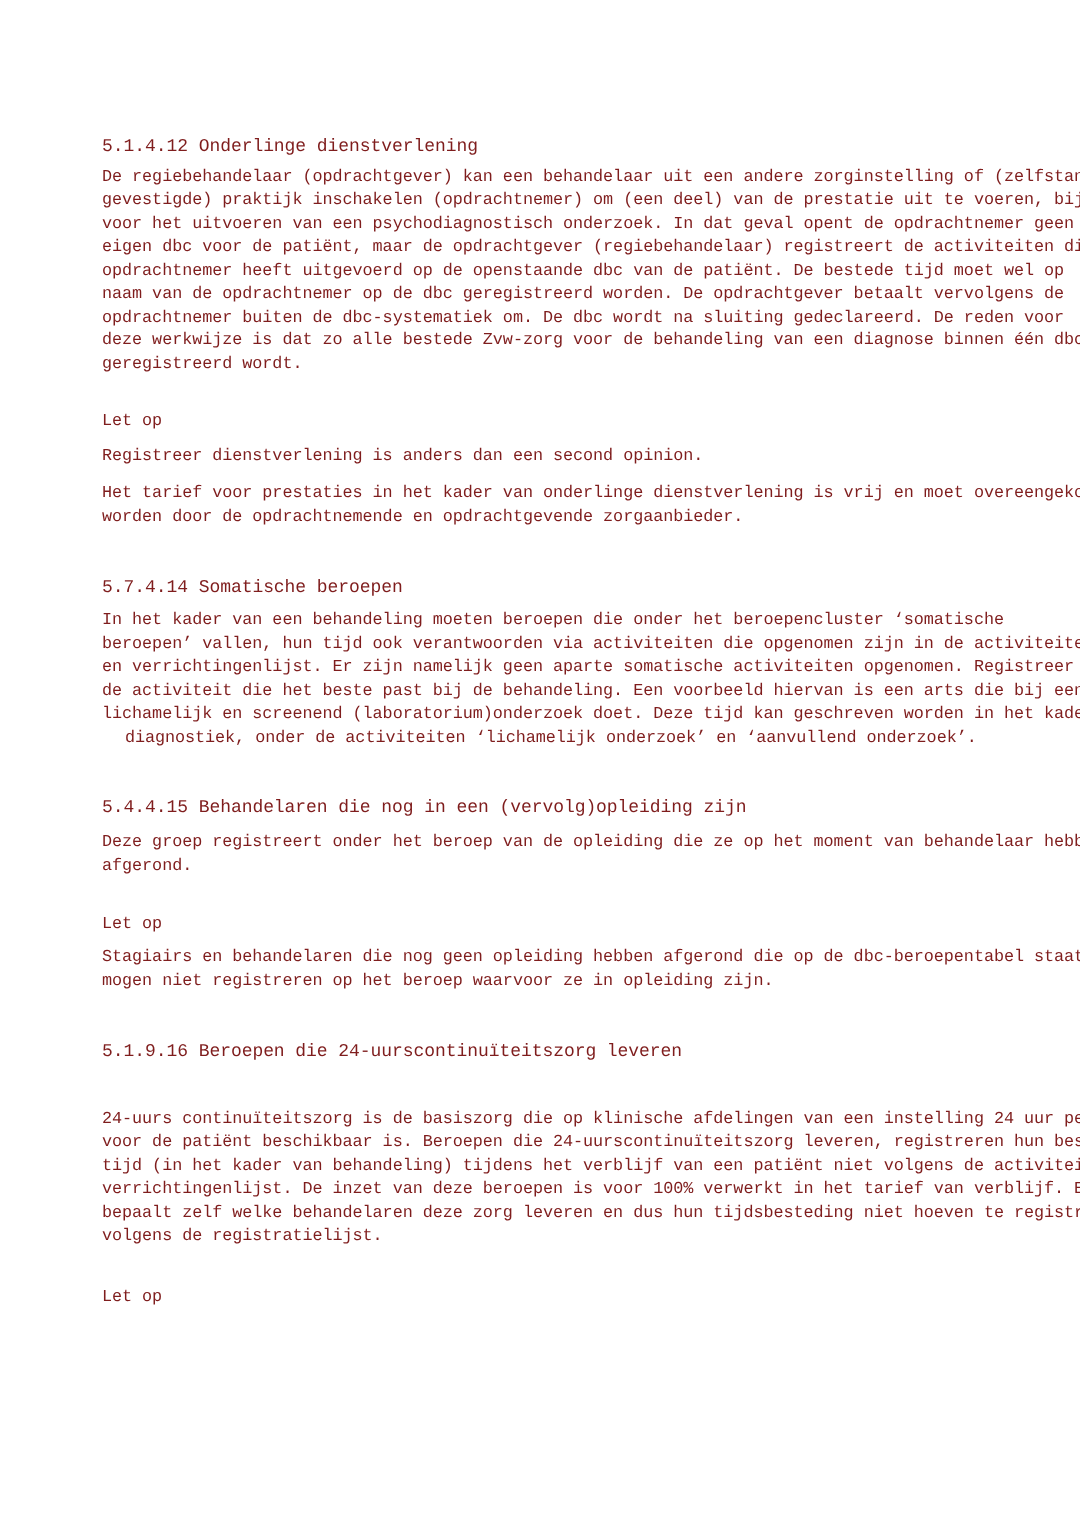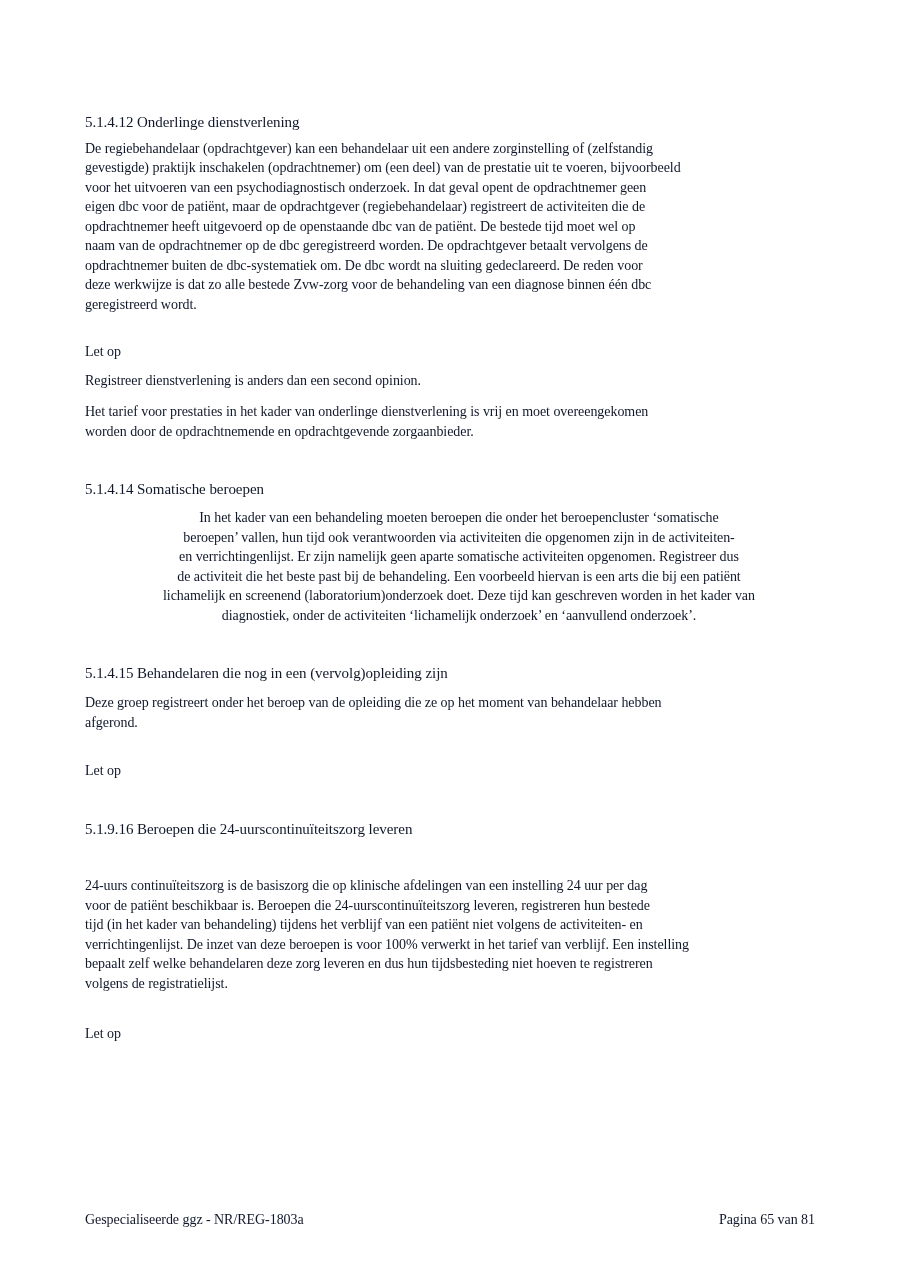--- a/index.html
+++ b/index.html
@@ -6,22 +6,22 @@
     margin: 0;
     padding: 0;
     background: #ffffff;
   }
   .page {
     position: relative;
     width: 900px;
     height: 1273px;
     background: #ffffff;
     overflow: hidden;
-    font-family: Liberation Serif, serif;
-    color: #0f172a;
+    font-family: Liberation Mono, monospace;
+    color: #7f1d1d;
   }
   .content {
     position: absolute;
     left: 85px;
     top: 113px;
     width: 748px;
   }
   .block {
     font-size: 14px;
     line-height: 19.5px;
@@ -71,38 +71,36 @@
 eigen dbc voor de patiënt, maar de opdrachtgever (regiebehandelaar) registreert de activiteiten die de
 opdrachtnemer heeft uitgevoerd op de openstaande dbc van de patiënt. De bestede tijd moet wel op
 naam van de opdrachtnemer op de dbc geregistreerd worden. De opdrachtgever betaalt vervolgens de
 opdrachtnemer buiten de dbc-systematiek om. De dbc wordt na sluiting gedeclareerd. De reden voor
 deze werkwijze is dat zo alle bestede Zvw-zorg voor de behandeling van een diagnose binnen één dbc
 geregistreerd wordt.</div>
     <div class="block b2">Let op</div>
     <div class="block b3">Registreer dienstverlening is anders dan een second opinion.</div>
     <div class="block b4">Het tarief voor prestaties in het kader van onderlinge dienstverlening is vrij en moet overeengekomen
 worden door de opdrachtnemende en opdrachtgevende zorgaanbieder.</div>
-    <div class="block b5 heading">5.1.4.14 Somatische beroepen</div>
+    <div class="block b5 heading">5.7.4.14 Somatische beroepen</div>
     <div class="block b6">In het kader van een behandeling moeten beroepen die onder het beroepencluster ‘somatische
 beroepen’ vallen, hun tijd ook verantwoorden via activiteiten die opgenomen zijn in de activiteiten-
 en verrichtingenlijst. Er zijn namelijk geen aparte somatische activiteiten opgenomen. Registreer dus
 de activiteit die het beste past bij de behandeling. Een voorbeeld hiervan is een arts die bij een patiënt
 lichamelijk en screenend (laboratorium)onderzoek doet. Deze tijd kan geschreven worden in het kader van
 diagnostiek, onder de activiteiten ‘lichamelijk onderzoek’ en ‘aanvullend onderzoek’.</div>
-    <div class="block b7 heading">5.1.4.15 Behandelaren die nog in een (vervolg)opleiding zijn</div>
+    <div class="block b7 heading">5.4.4.15 Behandelaren die nog in een (vervolg)opleiding zijn</div>
     <div class="block b8">Deze groep registreert onder het beroep van de opleiding die ze op het moment van behandelaar hebben
 afgerond.</div>
     <div class="block b9">Let op</div>
+    <div class="block b10">Stagiairs en behandelaren die nog geen opleiding hebben afgerond die op de dbc-beroepentabel staat
+mogen niet registreren op het beroep waarvoor ze in opleiding zijn.</div>
     <div class="block b11 heading">5.1.9.16 Beroepen die 24-uurscontinuïteitszorg leveren</div>
     <div class="block b13">24-uurs continuïteitszorg is de basiszorg die op klinische afdelingen van een instelling 24 uur per dag
 voor de patiënt beschikbaar is. Beroepen die 24-uurscontinuïteitszorg leveren, registreren hun bestede
 tijd (in het kader van behandeling) tijdens het verblijf van een patiënt niet volgens de activiteiten- en
 verrichtingenlijst. De inzet van deze beroepen is voor 100% verwerkt in het tarief van verblijf. Een instelling
 bepaalt zelf welke behandelaren deze zorg leveren en dus hun tijdsbesteding niet hoeven te registreren
 volgens de registratielijst.</div>
     <div class="block b14">Let op</div>
   </div>
 
-  <div class="footer">
-    <span>Gespecialiseerde ggz - NR/REG-1803a</span>
-    <span>Pagina 65 van 81</span>
-  </div>
 </div>
 
 </body></html>

